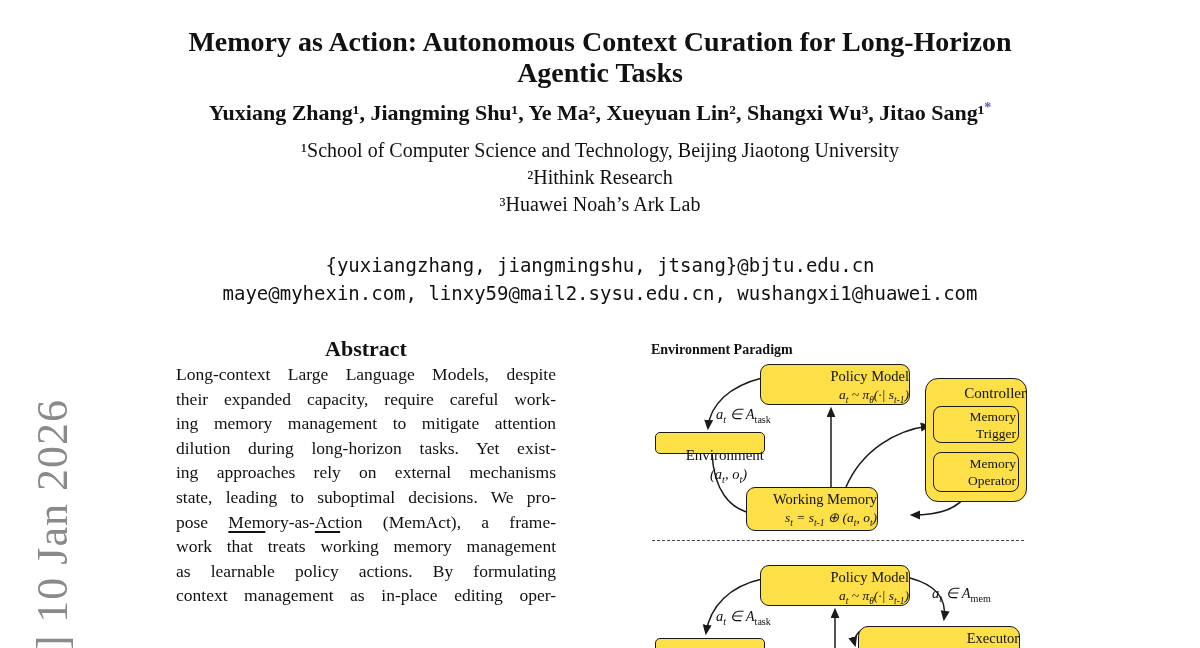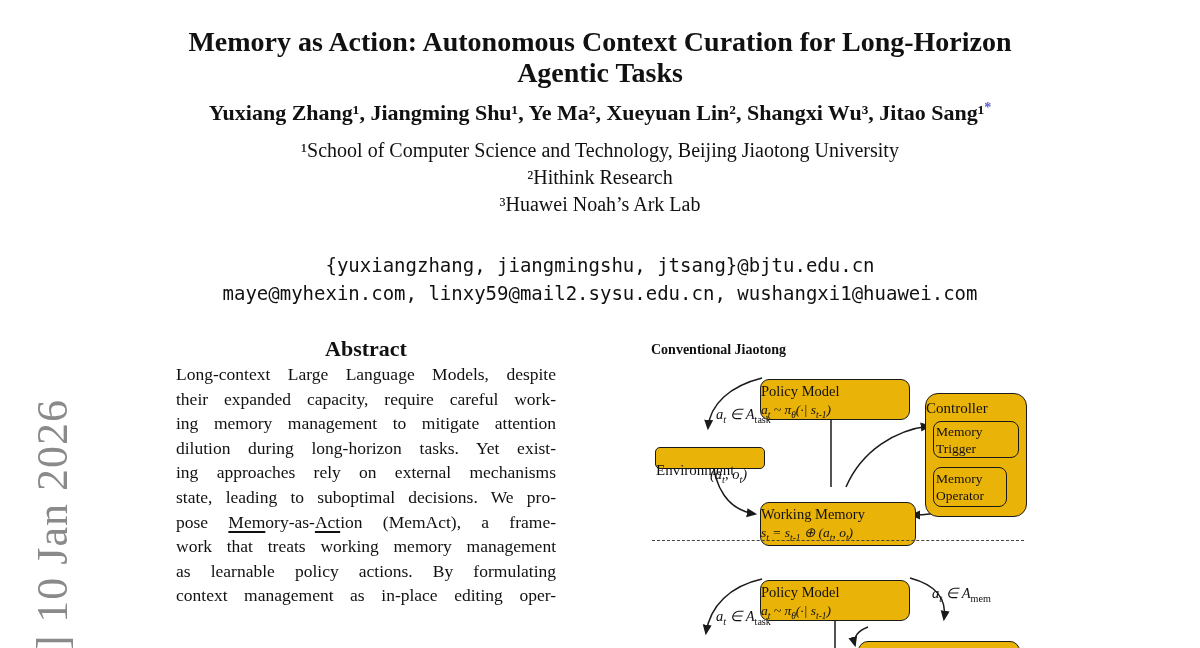--- a/index.html
+++ b/index.html
@@ -25,22 +25,22 @@
   .abstract-col{left:176px;top:336px;width:380px}
   .abstract-head{text-align:center;font-weight:bold;font-size:22px;}
   .abstract-body{font-size:17.5px;line-height:24.6px}
   .abs-line{text-align:justify;text-align-last:justify}
   .u{text-decoration:underline;text-underline-offset:3px;text-decoration-thickness:1.5px}
   
   .fig{left:650px;top:338px;width:480px;height:340px}
   .fig svg{position:absolute;left:0;top:0;overflow:visible}
   .fhead{position:absolute;font-weight:bold;font-size:14px;white-space:nowrap}
   .fbox{
-    position:absolute;border:1.5px solid #1a1a1a;border-radius:9px;background:#eab308;
-    text-align:left;box-sizing:border-box;margin-top:15px;
+    position:absolute;border:1.5px solid #1a1a1a;border-radius:9px;background:#fde047;
+    text-align:right;box-sizing:border-box;
   }
   .bt{font-size:14.5px;line-height:19px;padding-top:2px}
   .bm{font-size:13.5px;line-height:18px}
   .math{font-style:italic}
   .math sub,.mlabel sub{font-size:0.7em}
   sub.rm{font-style:normal}
   .mlabel{position:absolute;font-style:italic;font-size:14.5px;white-space:nowrap}
   .envbox{border-radius:5px;font-size:15px;line-height:19px;padding-top:13px}
   .ctrl{border-radius:13px}
   .ctrl-title{font-size:15px;line-height:18px;padding-top:5px}
@@ -100,42 +100,42 @@
       <path d="M 181,149 L 181,71" marker-end="url(#ah)"></path>
       <path d="M 196,149 C 212,112 246,92 279,88" marker-end="url(#ah)"></path>
       <path d="M 318,155 C 308,171 290,177 262,177" marker-end="url(#ah)"></path>
       <path d="M 112,241 C 80,248 60,268 56,295" marker-end="url(#ah)"></path>
       <path d="M 260,240 C 286,247 297,260 294,281" marker-end="url(#ah)"></path>
       <path d="M 185,338 L 185,272" marker-end="url(#ah)"></path>
       <path d="M 218,289 C 207,293 203,300 205,307" marker-end="url(#ah)"></path>
     </g>
   </svg>
 
-  <div class="fhead" style="left:1px;top:4px">Conventional Jiaotong</div>
+  <div class="fhead" style="left:1px;top:4px">Environment Paradigm</div>
 
   <div class="fbox" style="left:110px;top:26px;width:150px;height:41px">
     <div class="bt">Policy Model</div>
     <div class="bm math">a<sub>t</sub> ~ π<sub>θ</sub>(·| s<sub>t-1</sub>)</div>
   </div>
 
   <div class="fbox ctrl" style="left:275px;top:40px;width:102px;height:124px">
     <div class="ctrl-title">Controller</div>
   </div>
   <div class="fbox smallbox" style="left:283px;top:68px;width:86px;height:37px">
     <span>Memory Trigger</span>
   </div>
-  <div class="fbox smallbox" style="left:283px;top:114px;width:74px;height:40px">
+  <div class="fbox smallbox" style="left:283px;top:114px;width:86px;height:40px">
     <span>Memory Operator</span>
   </div>
 
   <div class="fbox envbox" style="left:5px;top:94px;width:110px;height:22px">
     <span>Environment</span>
   </div>
 
-  <div class="fbox" style="left:110px;top:149px;width:156px;height:44px">
+  <div class="fbox" style="left:96px;top:149px;width:132px;height:44px">
     <div class="bt">Working Memory</div>
     <div class="bm math">s<sub>t</sub> = s<sub>t-1</sub> ⊕ (a<sub>t</sub>, o<sub>t</sub>)</div>
   </div>
 
   <div class="mlabel" style="left:66px;top:68px">a<sub>t</sub> ∈ A<sub class="rm">task</sub></div>
   <div class="mlabel" style="left:60px;top:128px">(a<sub>t</sub>, o<sub>t</sub>)</div>
 
   <div class="dashsep" style="left:2px;top:202px;width:372px"></div>
 
 

